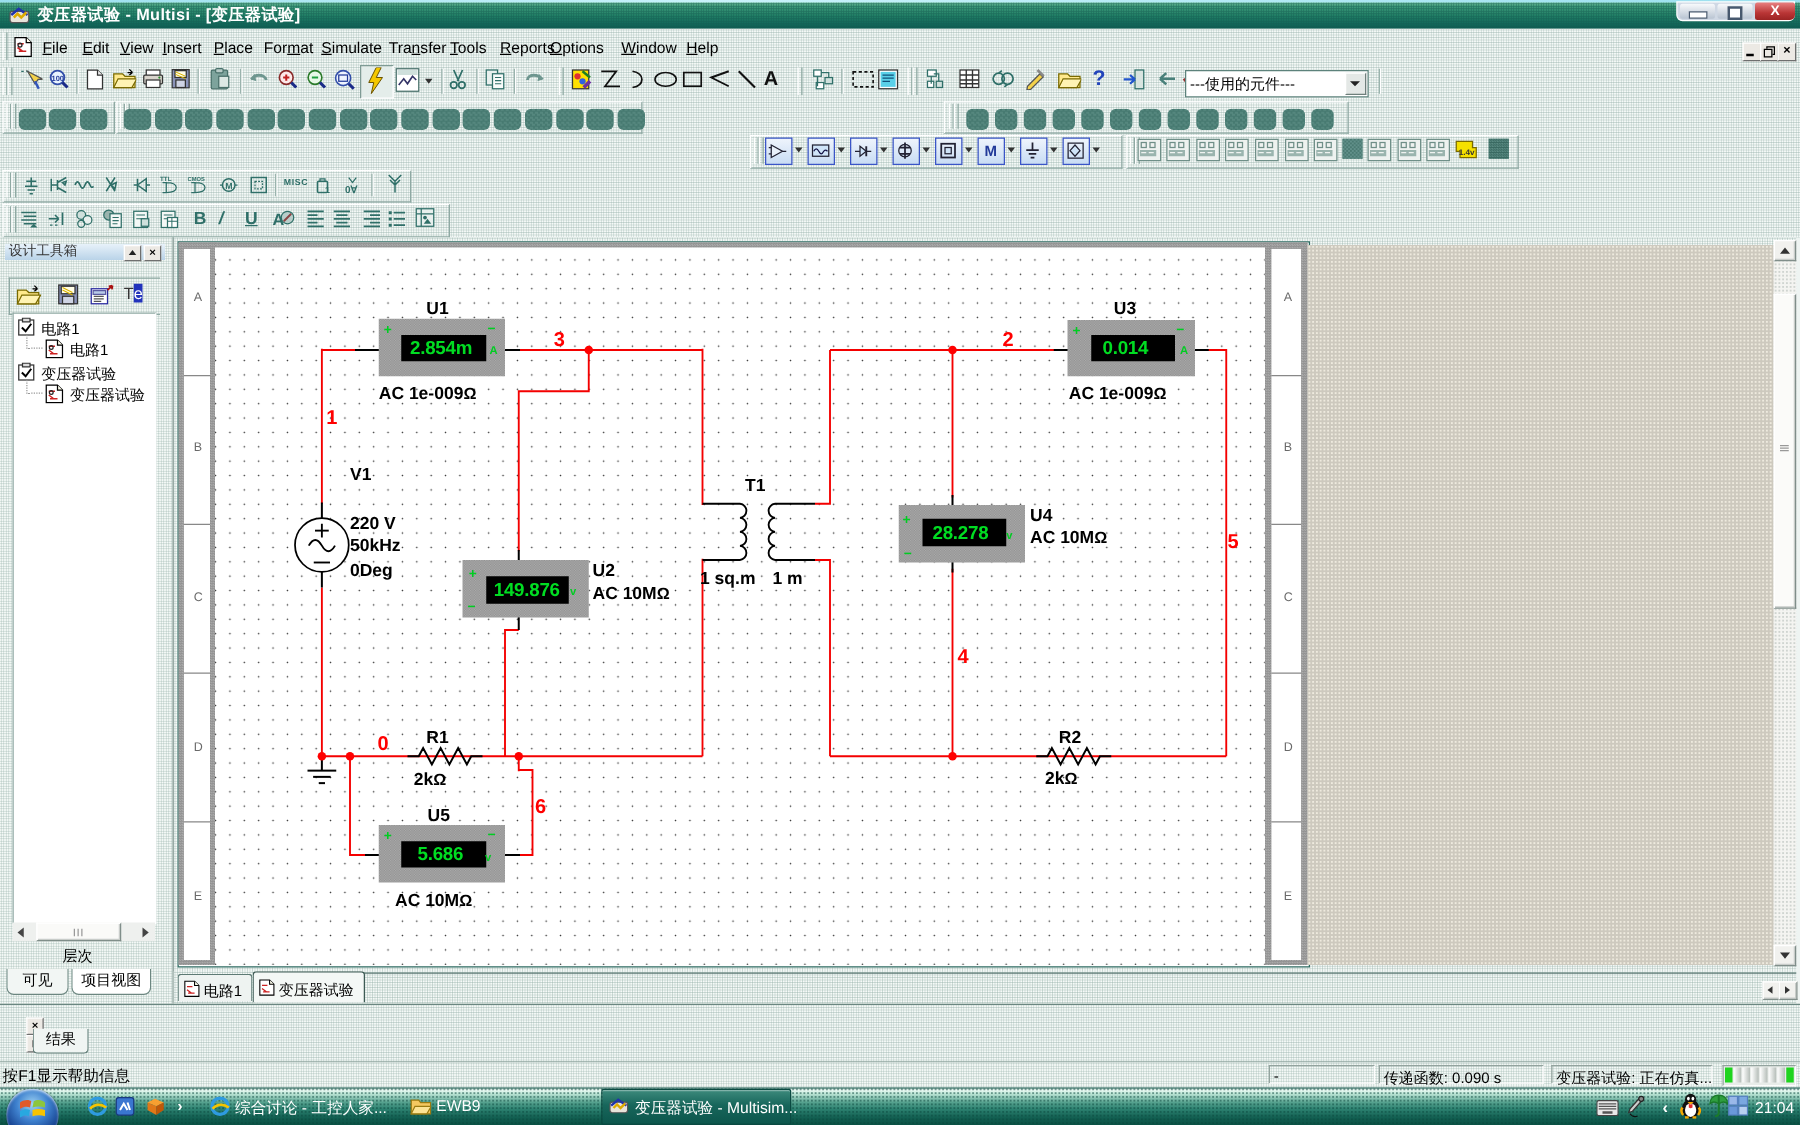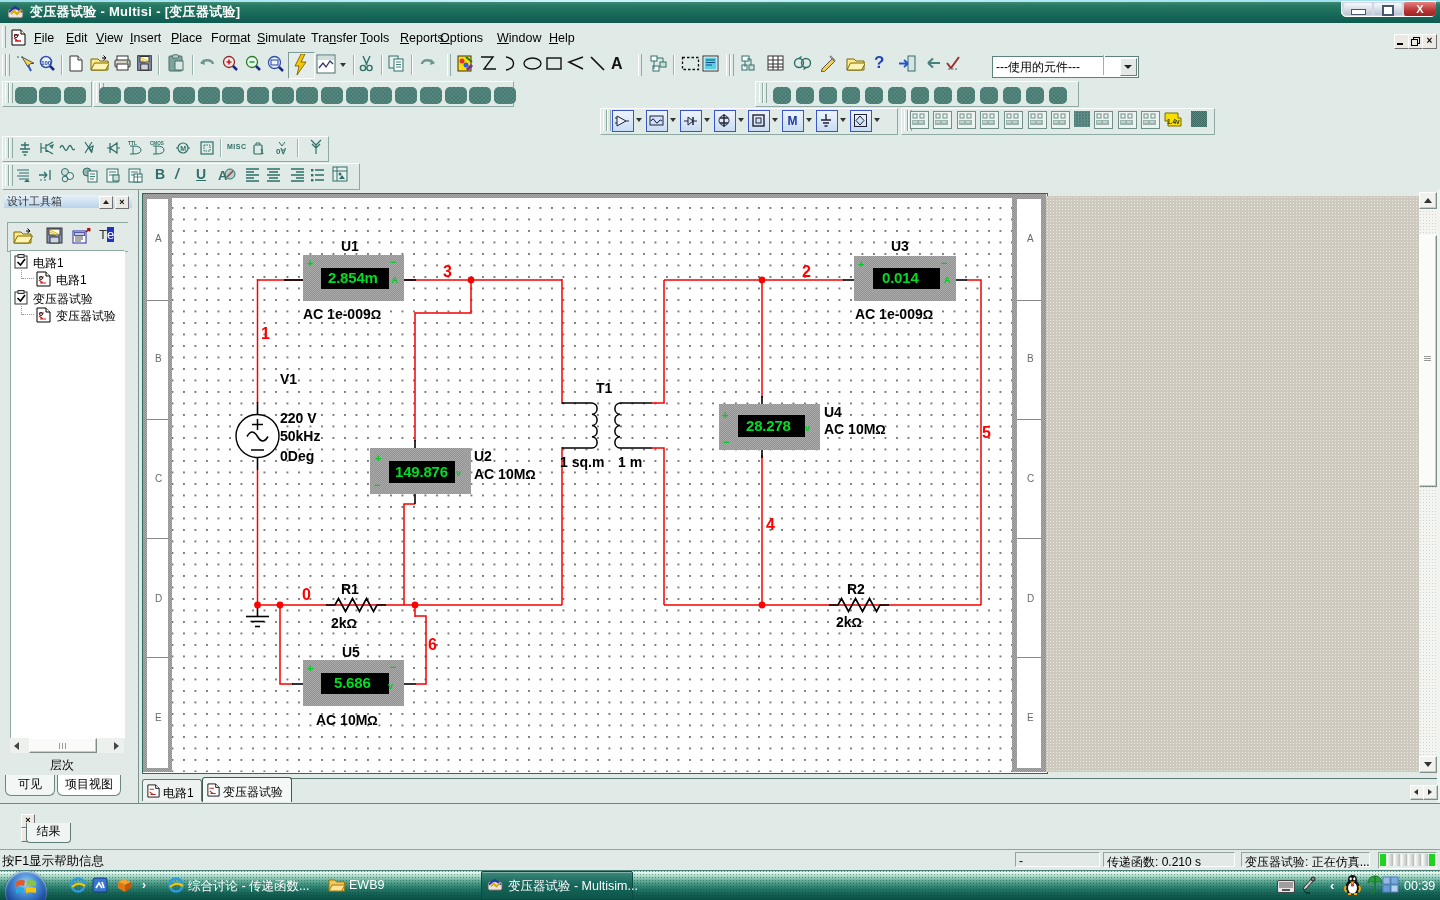--- a/index.html
+++ b/index.html
@@ -266,21 +266,21 @@
       <rect x="10" y="1" width="7" height="15" fill="#d8e4e0" stroke="#2f6f68"></rect>
       <path d="M1 8.5 h9 M10 8.5 l-4-3.5 M10 8.5 l-4 3.5" stroke="#2255cc" stroke-width="1.8" fill="none"></path>
     </svg>
 <svg class="abs" style="left:923px;top:56px" width="18" height="14" viewBox="0 0 18 14">
       <path d="M17 7 h-12 M5 7 l5-4.5 M5 7 l5 4.5" stroke="#49807a" stroke-width="2" fill="none"></path>
     </svg>
 <svg class="abs" style="left:945px;top:54px" width="17" height="18" viewBox="0 0 17 18">
       <path d="M2 9 l4 5 8-11" stroke="#993333" stroke-width="2" fill="none"></path>
       <path d="M3 15 l10 0" stroke="#2f6f68" stroke-width="1.2" stroke-dasharray="2 1.5"></path>
     </svg>
-<div class="abs" style="left:948px;top:56px;width:145px;height:20px;background:#fff;border:1px solid #5d827b;margin-left:44px;">
+<div class="abs" style="left:948px;top:56px;width:145px;height:20px;background:#fff;border:1px solid #5d827b;">
       <div class="abs" style="left:3px;top:2px;font-size:12px;color:#000;">---使用的元件---</div>
       <div class="abs" style="left:127px;top:1px;width:15px;height:16px;background:#e4e8e6;border:1px solid #fff;border-right-color:#6f7f7b;border-bottom-color:#6f7f7b;">
         <div class="arr" style="left:3px;top:6px;border-left:4px solid transparent;border-right:4px solid transparent;border-top:4.5px solid #222;"></div>
       </div>
     </div>
 <div class="vline" style="left:1103px;top:55px;height:20px;background:#9ab3ad;box-shadow:1px 0 0 #fff;"></div>
 <div class="grp" style="left:2px;top:81px;width:88px;height:24px;"></div>
 <div class="grp" style="left:93px;top:81px;width:419px;height:24px;"></div>
 <div class="grp" style="left:755px;top:81px;width:322px;height:24px;"></div>
 <div class="grip" style="left:5px;top:83px;height:20px;"></div>
@@ -870,21 +870,21 @@
       <div class="arr" style="left:4px;top:3px;border-top:3px solid transparent;border-bottom:3px solid transparent;border-left:4px solid #333;"></div>
     </div>
   <div class="abs" style="left:26px;top:20px;width:43px;height:19px;border:1px solid #5d7a74;border-top:none;border-radius:0 0 4px 4px;font-size:12px;text-align:center;line-height:17px;background:#f0f5f3;">结果</div>
   <div class="hline" style="left:0;top:46px;width:1440px;background:#8fa59f;"></div>
 </div>
 
 <div class="abs dl" style="left:0;top:850px;width:1440px;height:20px;"></div>
 <div id="statusbar" class="abs" style="left:0;top:0;">
   <div class="abs" style="left:2px;top:853px;font-size:12.5px;color:#000;">按F1显示帮助信息</div>
   <div class="sbox" style="left:1015px;width:85px;">-</div>
-  <div class="sbox" style="left:1103px;width:132px;">传递函数: 0.210 s</div>
+  <div class="sbox" style="left:1103px;width:132px;">传递函数: 0.090 s</div>
   <div class="sbox" style="left:1241px;width:129px;">变压器试验: 正在仿真...</div>
   <div class="abs" style="left:1378px;top:852px;width:57px;height:15px;border:1px solid;border-color:#93a39e #fdfdfd #fdfdfd #93a39e;background:#e8ece9;">
     <div class="abs" style="left:1px;top:1px;width:6px;height:12px;background:#1fd41f;"></div>
     <div class="abs" style="left:8px;top:1px;width:6px;height:12px;background:linear-gradient(90deg,#fff,#b5bdb8);"></div>
     <div class="abs" style="left:15px;top:1px;width:6px;height:12px;background:linear-gradient(90deg,#fff,#b5bdb8);"></div>
     <div class="abs" style="left:22px;top:1px;width:6px;height:12px;background:linear-gradient(90deg,#fff,#b5bdb8);"></div>
     <div class="abs" style="left:29px;top:1px;width:6px;height:12px;background:linear-gradient(90deg,#fff,#b5bdb8);"></div>
     <div class="abs" style="left:36px;top:1px;width:6px;height:12px;background:linear-gradient(90deg,#fff,#b5bdb8);"></div>
     <div class="abs" style="left:43px;top:1px;width:6px;height:12px;background:linear-gradient(90deg,#fff,#b5bdb8);"></div>
     <div class="abs" style="left:50px;top:1px;width:6px;height:12px;background:#1fd41f;"></div>
@@ -916,21 +916,21 @@
       <path d="M2 5 l6-3 7 3 -6 3 z" fill="#f8a030"></path>
       <path d="M2 5 v6 l7 4 v-7 z" fill="#e07818"></path>
       <path d="M15 5 v6 l-6 4 v-7 z" fill="#c05808"></path>
     </svg>
   <div class="abs white" style="left:142px;top:878px;font-size:12px;font-weight:bold;">›</div>
 
   <svg class="abs" style="left:168px;top:877px" width="16" height="16" viewBox="0 0 16 16">
       <circle cx="8" cy="8" r="6.5" fill="none" stroke="#2e9ae0" stroke-width="2.6"></circle>
       <path d="M2 10 C6 6,11 6,15 9" stroke="#f5c400" stroke-width="2.2" fill="none"></path>
     </svg>
-  <div class="abs white" style="left:188px;top:878px;font-size:12.5px;">综合讨论 - 传递函数...</div>
+  <div class="abs white" style="left:188px;top:878px;font-size:12.5px;">综合讨论 - 工控人家...</div>
   <svg class="abs" style="left:328px;top:878px" width="17" height="14" viewBox="0 0 17 14">
       <path d="M1 2 h6 l1.5 2 h8 v9 h-15.5 z" fill="#f5c860" stroke="#9a7a10"></path>
       <path d="M1 13 l3-6 h13 l-3.5 6 z" fill="#fce394" stroke="#9a7a10"></path>
     </svg>
   <div class="abs white" style="left:349px;top:878px;font-size:12.5px;">EWB9</div>
   <div class="abs" style="left:481px;top:871px;width:150px;height:27px;background:linear-gradient(#3d8a7c 0%,#17665b 45%,#0d564c 100%);border:1px solid #0a4a41;border-radius:2px;box-shadow:inset 0 1px 0 rgba(255,255,255,.35);"></div>
   <svg class="abs" style="left:487px;top:877px" width="17" height="16" viewBox="0 0 18 17">
       <rect x="1" y="5" width="15" height="9" rx="2" fill="#e8e4da" stroke="#555"></rect>
       <path d="M2 8 L8 3 L15 8" stroke="#2233aa" stroke-width="2" fill="none"></path>
       <path d="M4 10 l3-3 3 3 4-4" stroke="#ddaa00" stroke-width="2" fill="none"></path>
@@ -963,14 +963,14 @@
   <svg class="abs" style="left:1367px;top:875px" width="16" height="19" viewBox="0 0 16 19">
       <path d="M8 1 C3 1,1 5,1 8 C3 6,5 6,8 8 C11 6,13 6,15 8 C15 5,13 1,8 1 Z" fill="#2f9e3f" stroke="#1a7a2a"></path>
       <path d="M8 1 v14 q0 3 -3 3" stroke="#1a7a2a" stroke-width="1.6" fill="none"></path>
     </svg>
   <svg class="abs" style="left:1382px;top:876px" width="17" height="17" viewBox="0 0 17 17">
       <rect x="1" y="1" width="7" height="7" fill="#9ab8e8" stroke="#5580c0"></rect>
       <rect x="9" y="1" width="7" height="7" fill="#7aa8e0" stroke="#5580c0"></rect>
       <rect x="1" y="9" width="7" height="7" fill="#6a98d8" stroke="#5580c0"></rect>
       <rect x="9" y="9" width="7" height="7" fill="#b8d0f0" stroke="#5580c0"></rect>
     </svg>
-  <div class="abs white" style="left:1404px;top:879px;font-size:12.5px;">00:39</div>
+  <div class="abs white" style="left:1404px;top:879px;font-size:12.5px;">21:04</div>
 </div>
 
 </body></html>

